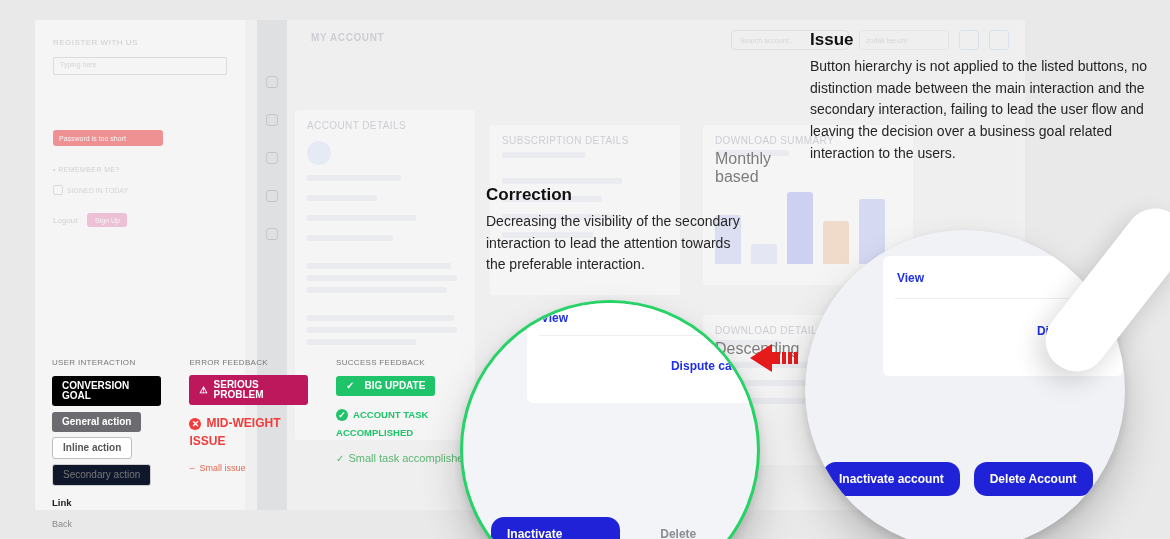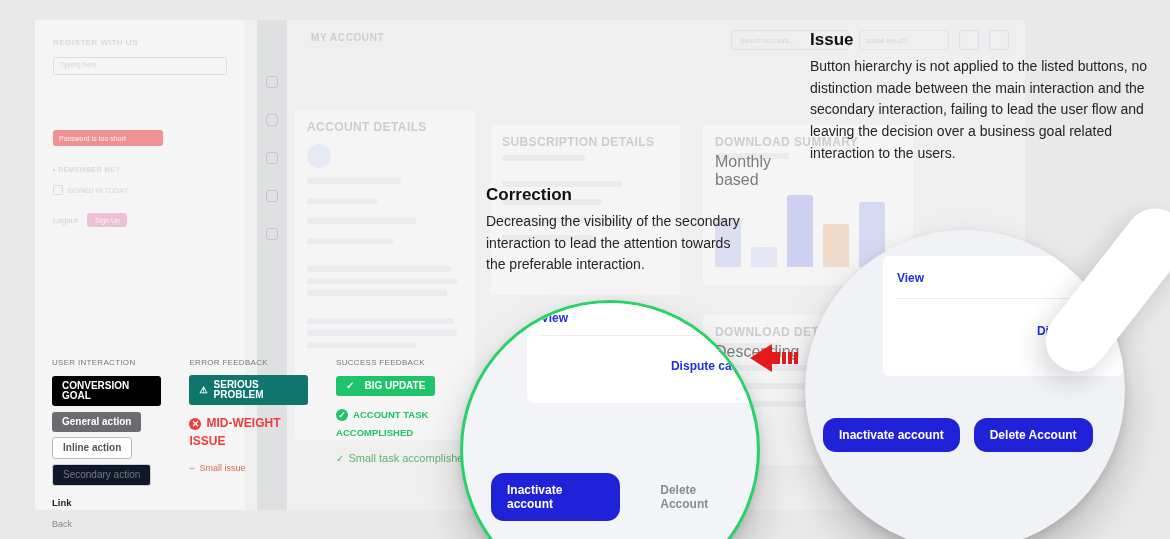--- a/index.html
+++ b/index.html
@@ -25,21 +25,21 @@
   .bg-iconbar span { width:12px; height:12px; border:1px solid #a8a9b0; border-radius:3px; display:block; }
 
   .bg-main { position:absolute; left:260px; top:0; right:0; height:100%; padding:12px 16px; }
   .bg-title { font-size:10px; letter-spacing:.6px; color:#b7b8c2; font-weight:600; }
   .bg-topbar { position:absolute; right:16px; top:10px; display:flex; gap:10px; align-items:center; }
   .bg-searchpill { width:118px; height:20px; border:1px solid #d6d6de; border-radius:4px; font-size:7px; color:#c8c8d1; display:flex; align-items:center; padding:0 8px; }
   .bg-userpill { width:90px; height:20px; border:1px solid #e1e1e8; border-radius:3px; font-size:7px; color:#c8c8d1; display:flex; align-items:center; padding:0 6px; }
   .bg-icn { width:20px; height:20px; border:1px solid #cfd7f4; border-radius:3px; }
 
   .bg-card { position:absolute; background:#fff; border-radius:3px; padding:10px 12px; }
-  .bg-card h6 { font-size:12px; letter-spacing:.4px; color:#b6b7c2; font-weight:700; }
+  .bg-card h6 { font-size:10px; letter-spacing:.4px; color:#b6b7c2; font-weight:400; }
   .bg-skel { height:6px; background:#eceef4; border-radius:2px; }
 
   .bg-card.details { left:260px; top:90px; width:180px; height:330px; }
   .bg-card.sub     { left:455px; top:105px; width:190px; height:170px; }
   .bg-card.down    { left:668px; top:105px; width:210px; height:160px; }
   .bg-card.ddet    { left:668px; top:295px; width:210px; height:150px; }
 
   .bg-avatar { width:24px; height:24px; border-radius:50%; background:#e5ecff; margin:10px 0; }
   .bg-bars { display:flex; align-items:flex-end; gap:10px; height:90px; margin-top:18px; }
   .bg-bar { width:26px; border-radius:3px 3px 0 0; }
@@ -53,42 +53,42 @@
   .legend-title { font-size:15px; font-weight:700; color:#111; }
   .legend-col-header { font-size:8px; letter-spacing:.3px; color:#777; margin-bottom:8px; }
 
   .pill { display:inline-flex; align-items:center; gap:6px; border-radius:3px; font-size:10px; font-weight:600; padding:5px 10px; line-height:1; }
   .p-black  { background:#000; color:#fff; }
   .p-grey-f { background:#6c6c70; color:#fff; }
   .p-grey-o { border:1px solid #bdbdbd; color:#555; background:#fff; }
   .p-grey-s { border:1px solid #cfcfcf; color:#777; background:#0f172a; font-weight:500; }
   .p-link   { color:#222; font-weight:600; font-size:9.5px; }
   .p-back   { color:#888; font-size:9px; }
-  .p-red-f  { background:#0f766e; color:#fff; }
+  .p-red-f  { background:#be185d; color:#fff; }
   .p-red-m  { color:#f23b3b; font-weight:600; font-size:12px; }
   .p-red-s  { color:#e06a52; font-size:9px; }
   .p-green-f{ background:#1ec36a; color:#fff; }
   .p-green-m{ color:#1ec36a; font-weight:600; font-size:9.5px; }
   .p-green-s{ color:#5bb56f; font-size:11px; }
   .ic-warn::before { content:"⚠"; font-size:9px; }
   .ic-x::before    { content:"✕"; font-size:9px; display:inline-flex; width:12px; height:12px; border-radius:50%; background:#f23b3b; color:#fff; align-items:center; justify-content:center; margin-right:5px; }
   .ic-dash::before { content:"–"; color:#e06a52; margin-right:5px; }
   .ic-chk::before  { content:"✓"; font-size:10px; margin-right:4px; }
   .ic-chkc::before { content:"✓"; font-size:9px; display:inline-flex; width:12px; height:12px; border-radius:50%; background:#1ec36a; color:#fff; align-items:center; justify-content:center; margin-right:5px; }
 
   
   .lens {
     position:absolute; border-radius:50%;
     box-shadow: 0 22px 40px rgba(0,0,0,.20), 0 4px 10px rgba(0,0,0,.12);
     background:#f3f4f7; overflow:hidden;
   }
   .lens-inner { position:absolute; inset:0; }
   .lens-card { position:absolute; background:#fff; border-radius:6px; padding:10px 12px; }
   .blue-link { color:#1f30e0; font-size:12px; font-weight:700; }
-  .btn { display:inline-flex; align-items:center; justify-content:center; border-radius:13px; font-size:12px; font-weight:600; padding:10px 16px; }
+  .btn { display:inline-flex; align-items:center; justify-content:center; border-radius:13px; font-size:12px; font-weight:600; padding:10px 16px;margin-top:44px; }
   .btn-primary  { background:#1f22d6; color:#fff; }
   .btn-secondary{ background:transparent; color:#8a8d93; }
 
   .lens.green { border:3px solid #25d366; }
 
   .handle {
     position:absolute; width:62px; height:190px; border-radius:80px;
     background:#fff; transform:rotate(38deg); right:-34px; top:-18px;
     box-shadow: 0 12px 26px rgba(0,0,0,.16);
   }

